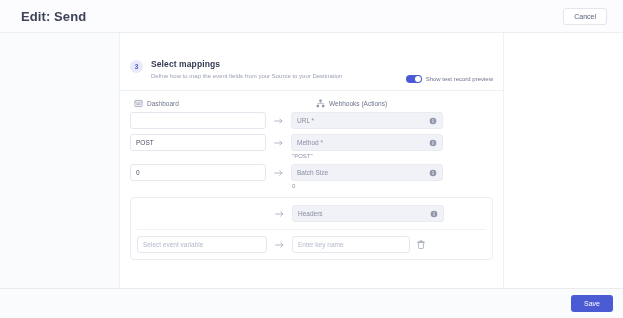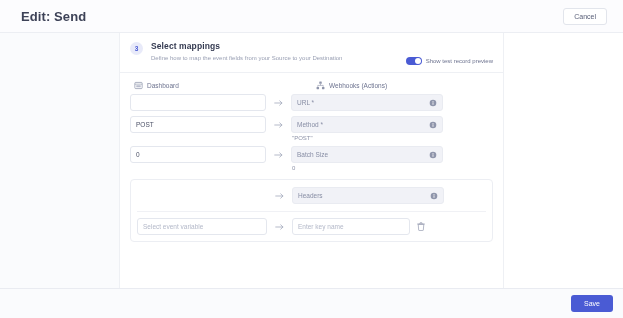--- a/index.html
+++ b/index.html
@@ -54,21 +54,21 @@
   }
   .right-rail {
     position: absolute; left: 503px; top: 0;
     width: 120px; height: 255px;
     background: #ffffff;
     border-left: 1px solid #eef0f4;
   }
 
   
   .card {
-    position: absolute; left: 120px; top: 0;
+    position: absolute; left: 120px; top: 18px;
     width: 383px; height: 255px;
     background: #ffffff;
   }
   .card-head {
     position: relative;
     padding: 8px 12px 7px 12px;
     border-bottom: 1px solid #eef0f4;
     min-height: 40px;
   }
   .step-badge {

